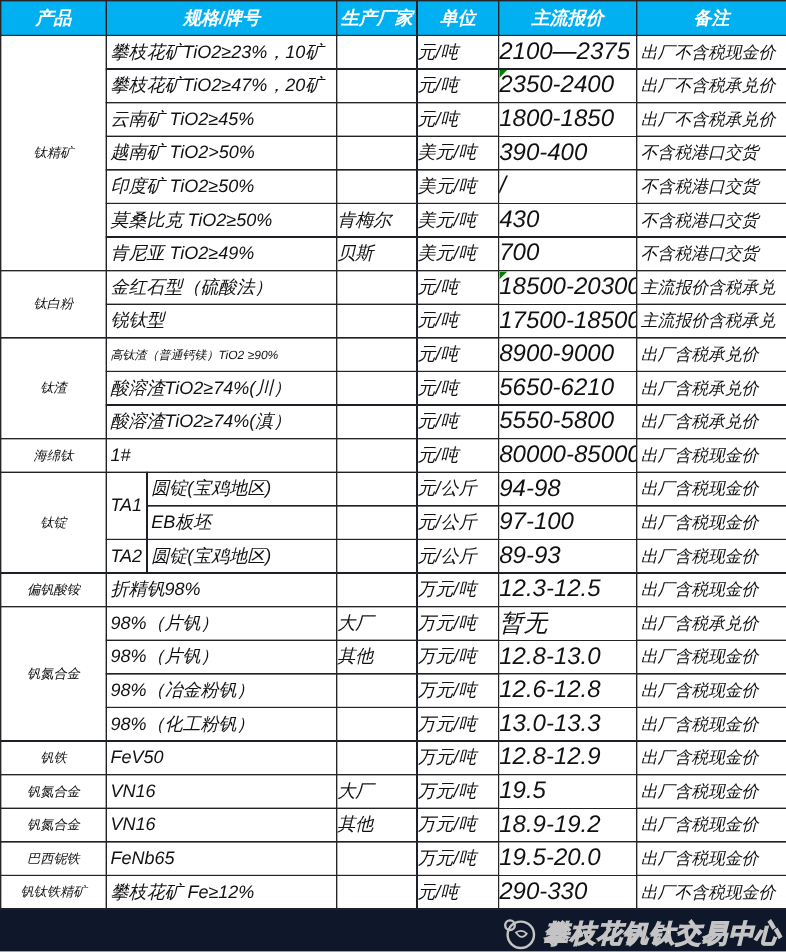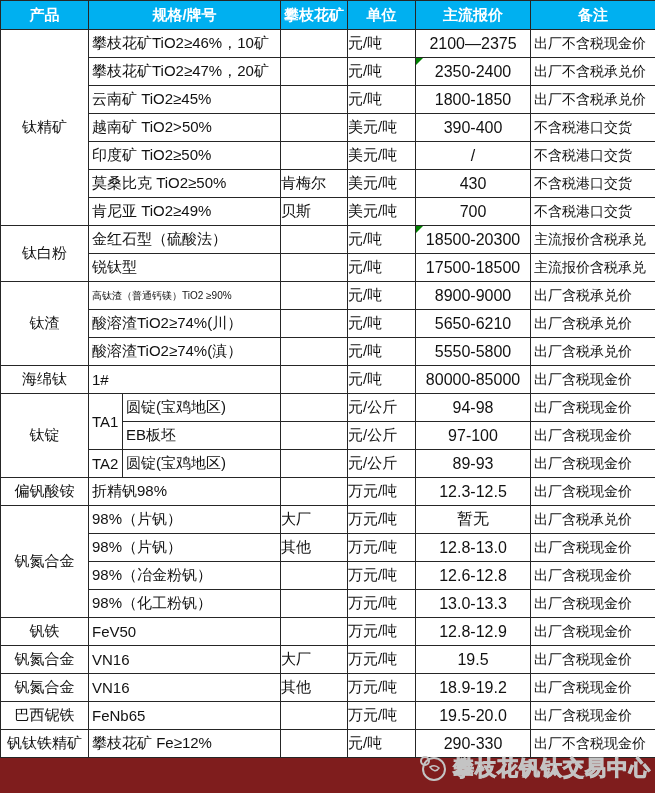--- a/index.html
+++ b/index.html
@@ -9,21 +9,21 @@
     --flag:#008000;
     --wm:#c4c4c4;
   }
   *{box-sizing:border-box;}
   html,body{margin:0;padding:0;background:#ffffff;}
   body{
     width:655px;height:793px;
     font-family:"Liberation Sans","DejaVu Sans",sans-serif;
     color:#111;
   }
-  .page{position:relative;width:655px;height:793px;background:#7f1d1d;overflow:hidden;}
+  .page{position:relative;width:655px;height:793px;background:#0f172a;overflow:hidden;font-style:italic;}
   table.price-table{
     border-collapse:collapse;
     table-layout:fixed;
     width:655px;
   }
   .price-table th,.price-table td{
     border:1px solid var(--border);
     padding:0;
     overflow:hidden;
     white-space:nowrap;
@@ -35,41 +35,41 @@
     font-size:15px;
     font-weight:bold;
     height:29px;
     text-align:center;
   }
   .price-table td{
     height:28px;
     font-size:15px;
     background:#fff;
   }
-  td.product{text-align:center;font-size:15px;}
+  td.product{text-align:center;font-size:11px;}
   td.left{text-align:left;padding-left:3px;padding-right:1px;}
   td.center{}
   td.price{
-    text-align:center;
-    font-size:16px;
+    text-align:left;
+    font-size:20px;
     position:relative;
   }
   td.compact{font-size:10px;}
   td.note{font-size:14px;}
   .flag{
     position:absolute;
     top:0;left:0;
     width:7px;height:7px;
     background:var(--flag);
     clip-path:polygon(0 0,100% 0,0 100%);
   }
   .watermark{
     position:absolute;
     right:4px;
-    bottom:10px;
+    bottom:0;
     display:flex;
     align-items:center;
     gap:5px;
     pointer-events:none;
   }
   .watermark .wm-text{
     font-size:21px;
     font-weight:bold;
     letter-spacing:1px;
     color:#ededed;
@@ -89,30 +89,30 @@
       <col style="width:158px">
       <col style="width:67px">
       <col style="width:68px">
       <col style="width:115px">
       <col style="width:125px">
     </colgroup>
     <thead>
       <tr id="header-row">
           <th>产品</th>
           <th colspan="2">规格/牌号</th>
-          <th>攀枝花矿</th>
+          <th>生产厂家</th>
           <th>单位</th>
           <th>主流报价</th>
           <th>备注</th>
         </tr>
     </thead>
     <tbody id="table-body">
         <tr>
           <td class="product" rowspan="7">钛精矿</td>
-          <td class="left" colspan="2">攀枝花矿TiO2≥46%，10矿</td>
+          <td class="left" colspan="2">攀枝花矿TiO2≥23%，10矿</td>
           <td class="center"></td>
           <td class="center">元/吨</td>
           <td class="price">2100—2375</td>
           <td class="left note">出厂不含税现金价</td>
         </tr>
         <tr>
           <td class="left" colspan="2">攀枝花矿TiO2≥47%，20矿</td>
           <td class="center"></td>
           <td class="center">元/吨</td>
           <td class="price">2350-2400<span class="flag"></span></td>

